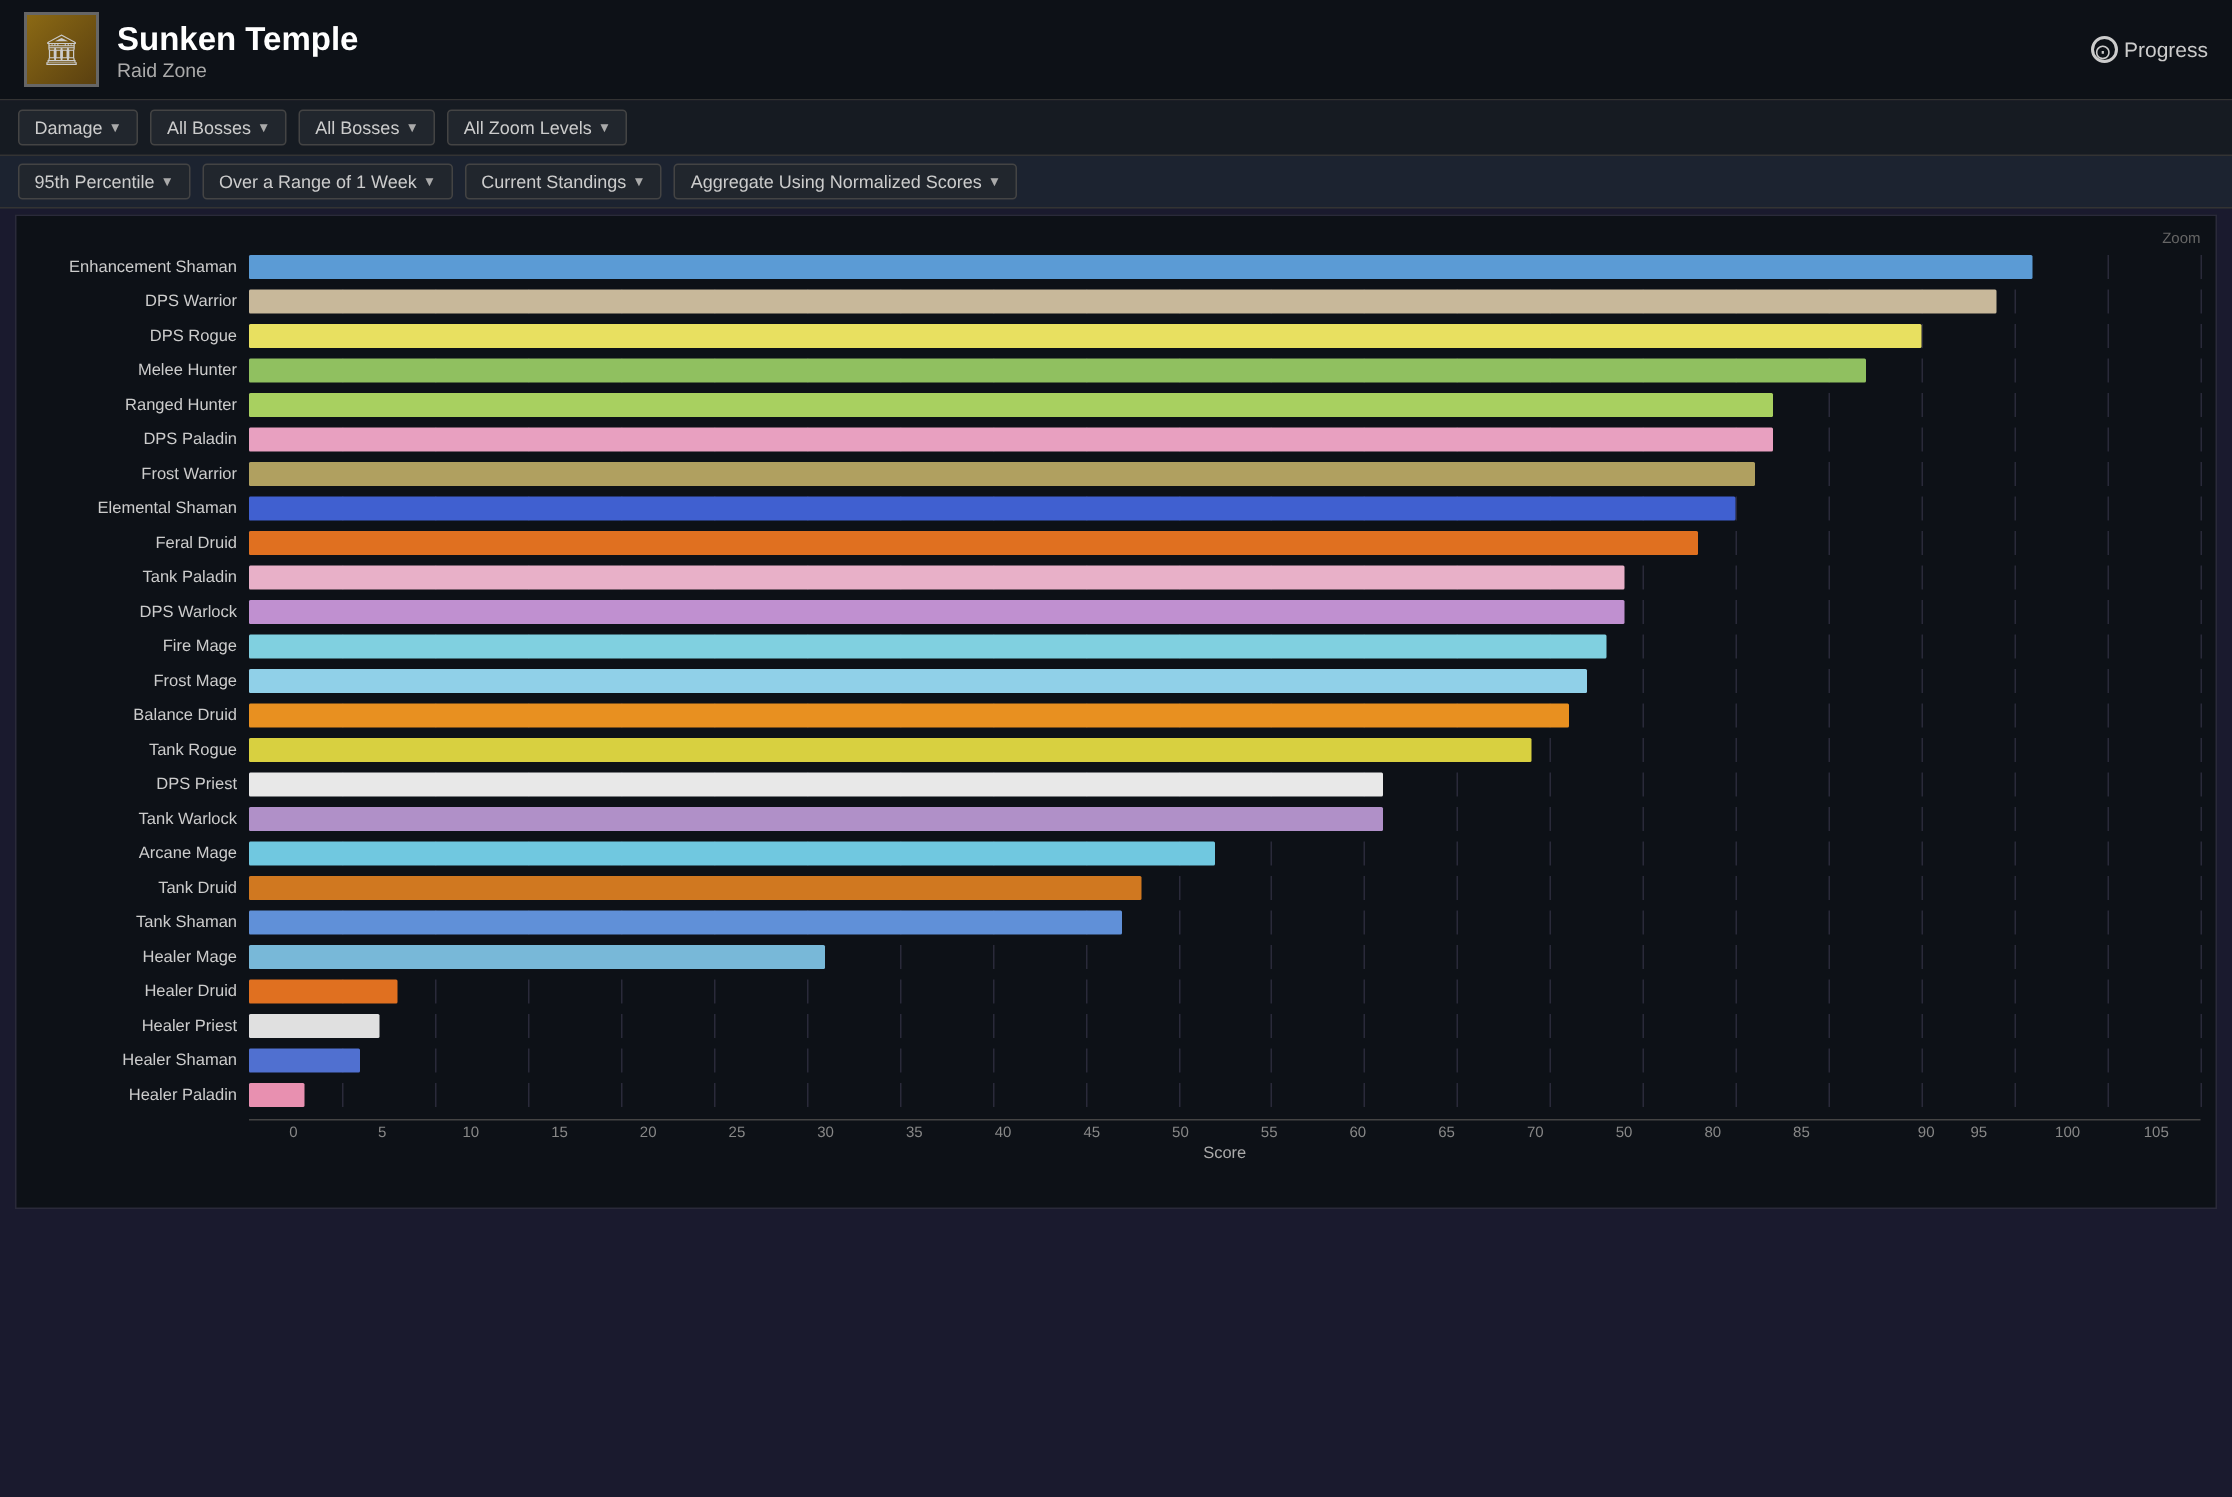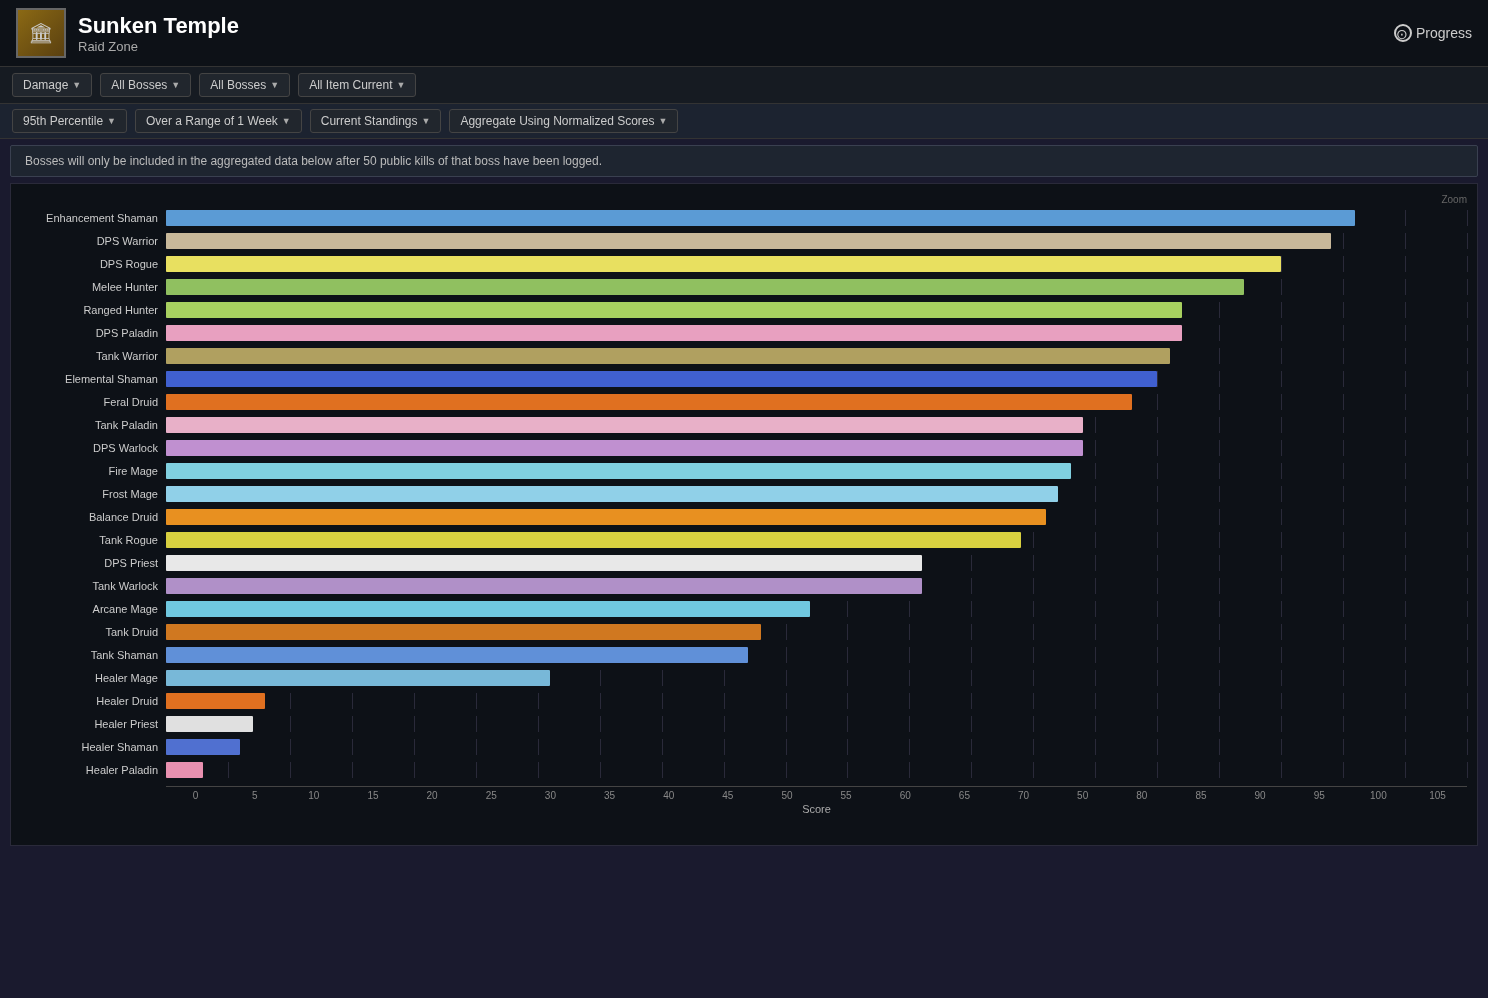--- a/index.html
+++ b/index.html
@@ -198,21 +198,21 @@
     </button>
     <button class="toolbar-btn">
       <span>All Bosses</span>
       <span class="dropdown-arrow">▼</span>
     </button>
     <button class="toolbar-btn">
       <span>All Bosses</span>
       <span class="dropdown-arrow">▼</span>
     </button>
     <button class="toolbar-btn">
-      <span>All Item Current</span>
+      <span>All Zoom Levels</span>
       <span class="dropdown-arrow">▼</span>
     </button>
   </div>
 
   <div class="sub-toolbar">
     <button class="toolbar-btn">
       <span>95th Percentile</span>
       <span class="dropdown-arrow">▼</span>
     </button>
     <button class="toolbar-btn">
@@ -222,23 +222,20 @@
     <button class="toolbar-btn">
       <span>Current Standings</span>
       <span class="dropdown-arrow">▼</span>
     </button>
     <button class="toolbar-btn">
       <span>Aggregate Using Normalized Scores</span>
       <span class="dropdown-arrow">▼</span>
     </button>
   </div>
 
-  <div class="notice">
-    <span>Bosses will only be included in the aggregated data below after 50 public kills of that boss have been logged.</span>
-  </div>
 
   <div class="chart-container">
     <div class="zoom-label">Zoom</div>
     <div class="chart-inner" id="chart-rows">
     <div class="chart-row">
           <div class="chart-label">Enhancement Shaman</div>
           <div class="chart-bar-area" style="position: relative;">
             <div style="position: absolute; inset: 0px; display: flex; pointer-events: none;">
               <div style="position: absolute; left: 0%; top: 0px; bottom: 0px; width: 1px; background: rgb(42, 42, 58);"></div>
               <div style="position: absolute; left: 4.7619%; top: 0px; bottom: 0px; width: 1px; background: rgb(42, 42, 58);"></div>
@@ -410,21 +407,21 @@
               <div style="position: absolute; left: 80.9524%; top: 0px; bottom: 0px; width: 1px; background: rgb(42, 42, 58);"></div>
               <div style="position: absolute; left: 85.7143%; top: 0px; bottom: 0px; width: 1px; background: rgb(42, 42, 58);"></div>
               <div style="position: absolute; left: 90.4762%; top: 0px; bottom: 0px; width: 1px; background: rgb(42, 42, 58);"></div>
               <div style="position: absolute; left: 95.2381%; top: 0px; bottom: 0px; width: 1px; background: rgb(42, 42, 58);"></div>
               <div style="position: absolute; left: 100%; top: 0px; bottom: 0px; width: 1px; background: rgb(42, 42, 58);"></div>
             </div>
             <div class="chart-bar" style="background: rgb(232, 160, 192); width: 78.0952%; height: 16px; position: relative; z-index: 1;"></div>
           </div>
         </div>
         <div class="chart-row">
-          <div class="chart-label">Tank Warrior</div>
+          <div class="chart-label">Frost Warrior</div>
           <div class="chart-bar-area" style="position: relative;">
             <div style="position: absolute; inset: 0px; display: flex; pointer-events: none;">
               <div style="position: absolute; left: 0%; top: 0px; bottom: 0px; width: 1px; background: rgb(42, 42, 58);"></div>
               <div style="position: absolute; left: 4.7619%; top: 0px; bottom: 0px; width: 1px; background: rgb(42, 42, 58);"></div>
               <div style="position: absolute; left: 9.52381%; top: 0px; bottom: 0px; width: 1px; background: rgb(42, 42, 58);"></div>
               <div style="position: absolute; left: 14.2857%; top: 0px; bottom: 0px; width: 1px; background: rgb(42, 42, 58);"></div>
               <div style="position: absolute; left: 19.0476%; top: 0px; bottom: 0px; width: 1px; background: rgb(42, 42, 58);"></div>
               <div style="position: absolute; left: 23.8095%; top: 0px; bottom: 0px; width: 1px; background: rgb(42, 42, 58);"></div>
               <div style="position: absolute; left: 28.5714%; top: 0px; bottom: 0px; width: 1px; background: rgb(42, 42, 58);"></div>
               <div style="position: absolute; left: 33.3333%; top: 0px; bottom: 0px; width: 1px; background: rgb(42, 42, 58);"></div>
@@ -999,21 +996,21 @@
         <div class="x-axis-tick" style="flex: 1 1 0%; text-align: center; font-size: 10px; color: rgb(136, 136, 136); padding-top: 3px;">40</div>
         <div class="x-axis-tick" style="flex: 1 1 0%; text-align: center; font-size: 10px; color: rgb(136, 136, 136); padding-top: 3px;">45</div>
         <div class="x-axis-tick" style="flex: 1 1 0%; text-align: center; font-size: 10px; color: rgb(136, 136, 136); padding-top: 3px;">50</div>
         <div class="x-axis-tick" style="flex: 1 1 0%; text-align: center; font-size: 10px; color: rgb(136, 136, 136); padding-top: 3px;">55</div>
         <div class="x-axis-tick" style="flex: 1 1 0%; font-size: 10px; color: rgb(136, 136, 136); padding-top: 3px;">60</div>
         <div class="x-axis-tick" style="flex: 1 1 0%; text-align: center; font-size: 10px; color: rgb(136, 136, 136); padding-top: 3px;">65</div>
         <div class="x-axis-tick" style="flex: 1 1 0%; text-align: center; font-size: 10px; color: rgb(136, 136, 136); padding-top: 3px;">70</div>
         <div class="x-axis-tick" style="flex: 1 1 0%; text-align: center; font-size: 10px; color: rgb(136, 136, 136); padding-top: 3px;">50</div>
         <div class="x-axis-tick" style="flex: 1 1 0%; text-align: center; font-size: 10px; color: rgb(136, 136, 136); padding-top: 3px;">80</div>
         <div class="x-axis-tick" style="flex: 1 1 0%; text-align: center; font-size: 10px; color: rgb(136, 136, 136); padding-top: 3px;">85</div>
-        <div class="x-axis-tick" style="flex: 1 1 0%; text-align: center; font-size: 10px; color: rgb(136, 136, 136); padding-top: 3px;">90</div>
+        <div class="x-axis-tick" style="flex: 1 1 0%; text-align: right; font-size: 10px; color: rgb(136, 136, 136); padding-top: 3px;">90</div>
         <div class="x-axis-tick" style="flex: 1 1 0%; text-align: center; font-size: 10px; color: rgb(136, 136, 136); padding-top: 3px;">95</div>
         <div class="x-axis-tick" style="flex: 1 1 0%; text-align: center; font-size: 10px; color: rgb(136, 136, 136); padding-top: 3px;">100</div>
         <div class="x-axis-tick" style="flex: 1 1 0%; text-align: center; font-size: 10px; color: rgb(136, 136, 136); padding-top: 3px;">105</div>
       </div>
     <div class="x-axis-label">Score</div>
   </div>
 
 </div>
 
 </body></html>

